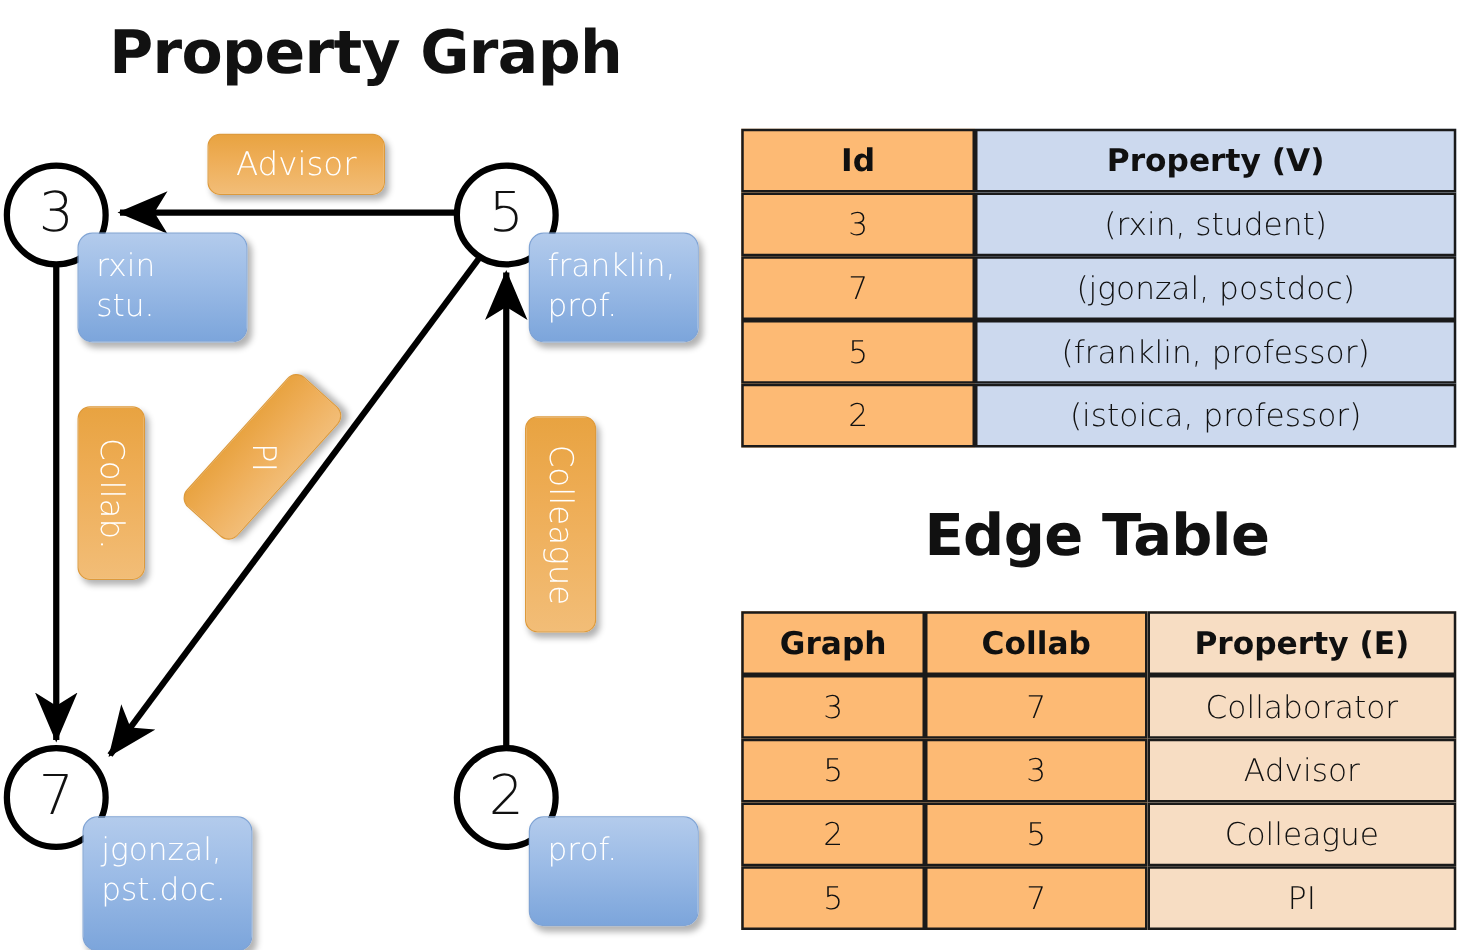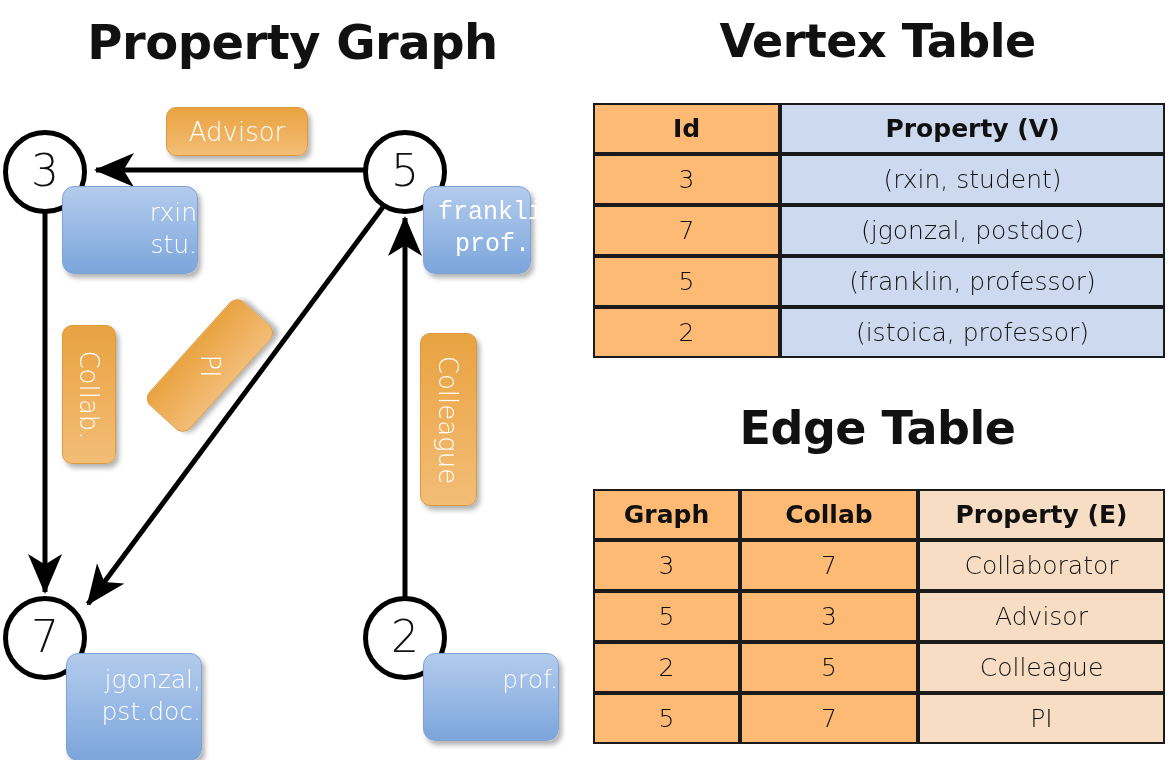--- a/index.html
+++ b/index.html
@@ -62,21 +62,21 @@
     border: 1px solid #7fa3d4;
     box-shadow: 3px 4px 5px rgba(0,0,0,0.30);
     color: #ffffff;
     font-family: "DejaVu Sans", sans-serif;
     font-weight: 300;
     font-size: 25px;
     line-height: 1.28;
     padding: 10px 0 0 14px;
     box-sizing: border-box;
   }
-  .prop-box div { white-space: nowrap; text-align: right; }
+  .prop-box div { white-space: nowrap; }
 
   
   .edge-label {
     position: absolute;
     border-radius: 10px;
     background: linear-gradient(to bottom, #e8a341 0%, #eead56 40%, #f2bd77 100%);
     border: 1px solid #dd9a3c;
     box-shadow: 3px 4px 5px rgba(0,0,0,0.30);
     color: #ffffff;
     font-family: "DejaVu Sans", sans-serif;
@@ -116,21 +116,20 @@
   #vertex-table { left: 593px; top: 103px; }
   #edge-table   { left: 593px; top: 489px; }
 </style>
 </head>
 <body>
 
 <div id="root">
 
   <div class="big-title" id="title-property-graph">Property Graph</div>
 
-  <div class="big-title" id="title-vertex-table">Vertex Table</div>
 
   <div class="big-title" id="title-edge-table">Edge Table</div>
 
   <div id="graph-panel">
 
     <svg id="graph-svg" width="585" height="760" viewBox="0 0 585 760">
       <defs>
         <marker id="arrowhead" markerWidth="9" markerHeight="9" refX="7.6" refY="3.4" orient="auto" markerUnits="strokeWidth">
           <path d="M0,0 L8,3.4 L0,6.8 L2.1,3.4 z" fill="#000"></path>
         </marker>
@@ -149,21 +148,21 @@
       <span>3</span>
     </div>
     <div class="prop-box" style="left:62px; top:186px; width:136px; height:88px;">
       <div>rxin</div>
       <div>stu.</div>
     </div>
 
     <div class="node-circle" style="left:363px; top:130px;">
       <span>5</span>
     </div>
-    <div class="prop-box" style="left:423px; top:186px; width:108px; height:88px;font-family:Liberation Mono, monospace;">
+    <div class="prop-box" style="left:423px; top:186px; width:136px; height:88px;">
       <div>franklin,</div>
       <div>prof.</div>
     </div>
 
     <div class="node-circle" style="left:3px; top:596px;">
       <span>7</span>
     </div>
     <div class="prop-box" style="left:66px; top:653px; width:136px; height:108px;">
       <div>jgonzal,</div>
       <div>pst.doc.</div>

